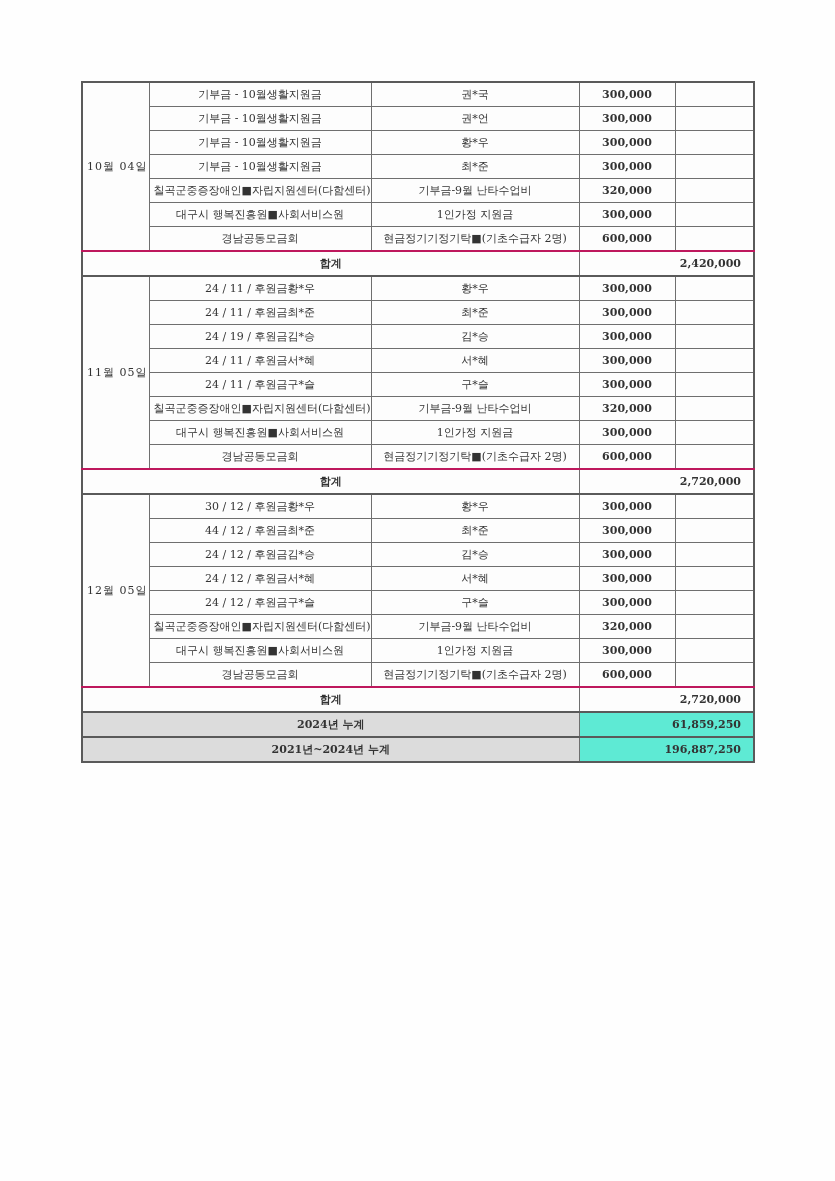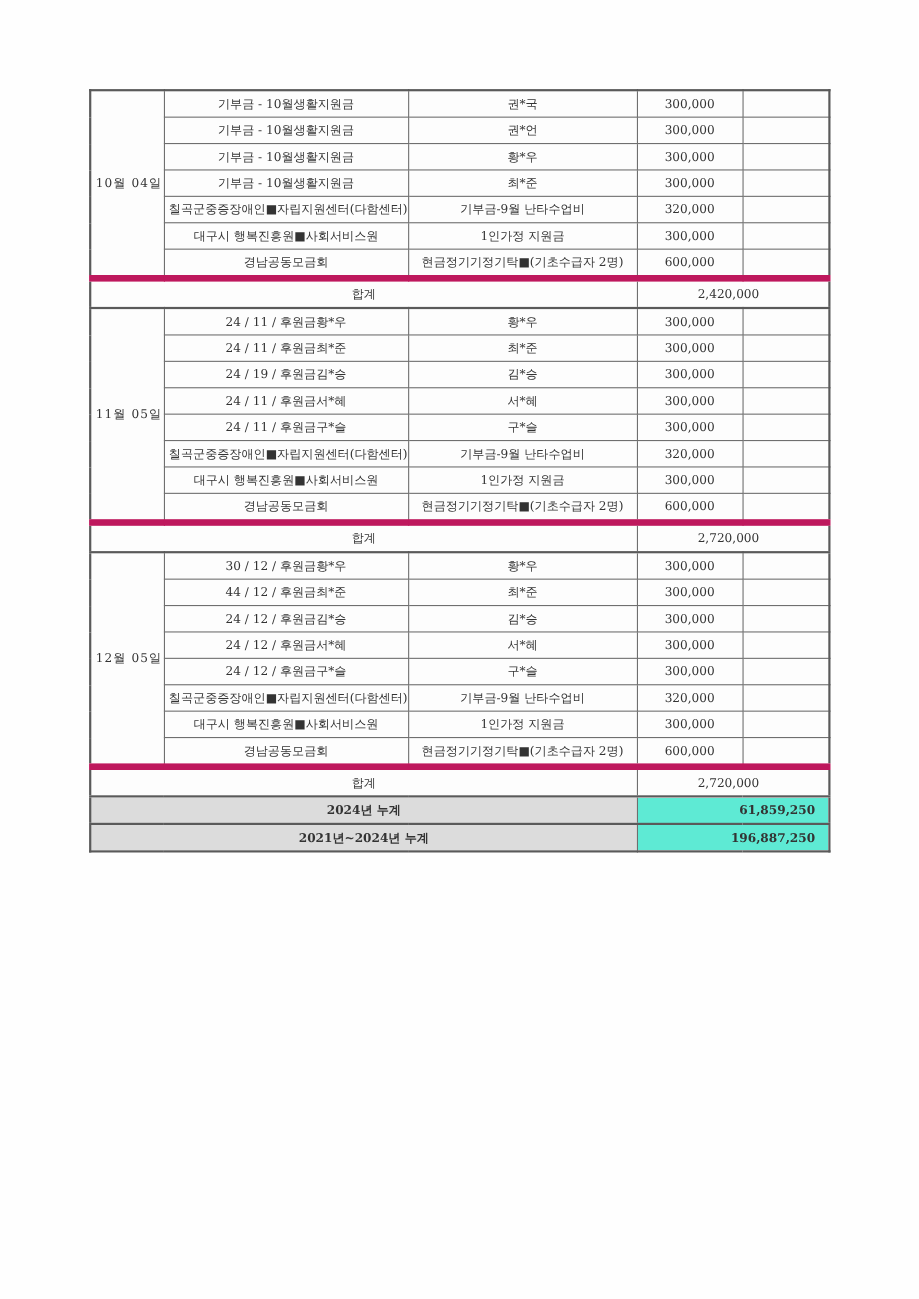--- a/index.html
+++ b/index.html
@@ -34,29 +34,30 @@
     vertical-align: middle;
     white-space: nowrap;
     overflow: hidden;
     background: #fdfdfd;
   }
   table.ledger { border: 2px solid #5a5a5a; }
   td.date { letter-spacing: 1px; }
   td.amount {
     text-align: right;
     padding-right: 10px;
+    font-weight: bold;
   }
   td.strong { font-weight: 400; }
   tr.total-row td {
-    border-top: 6px solid #be185d;
+    border-top: 2px solid #be185d;
     border-bottom: 2px solid #5a5a5a;
-    font-weight: normal;
+    font-weight: bold;
   }
   tr.total-row td.total-amount {
-    text-align: center;
+    text-align: right;
     padding-right: 12px;
   }
   tr.summary-row td {
     border-top: 2px solid #5a5a5a;
     font-weight: bold;
   }
   tr.summary-row td.summary-label {
     background: #dcdcdc;
   }
   tr.summary-row td.summary-amount {

